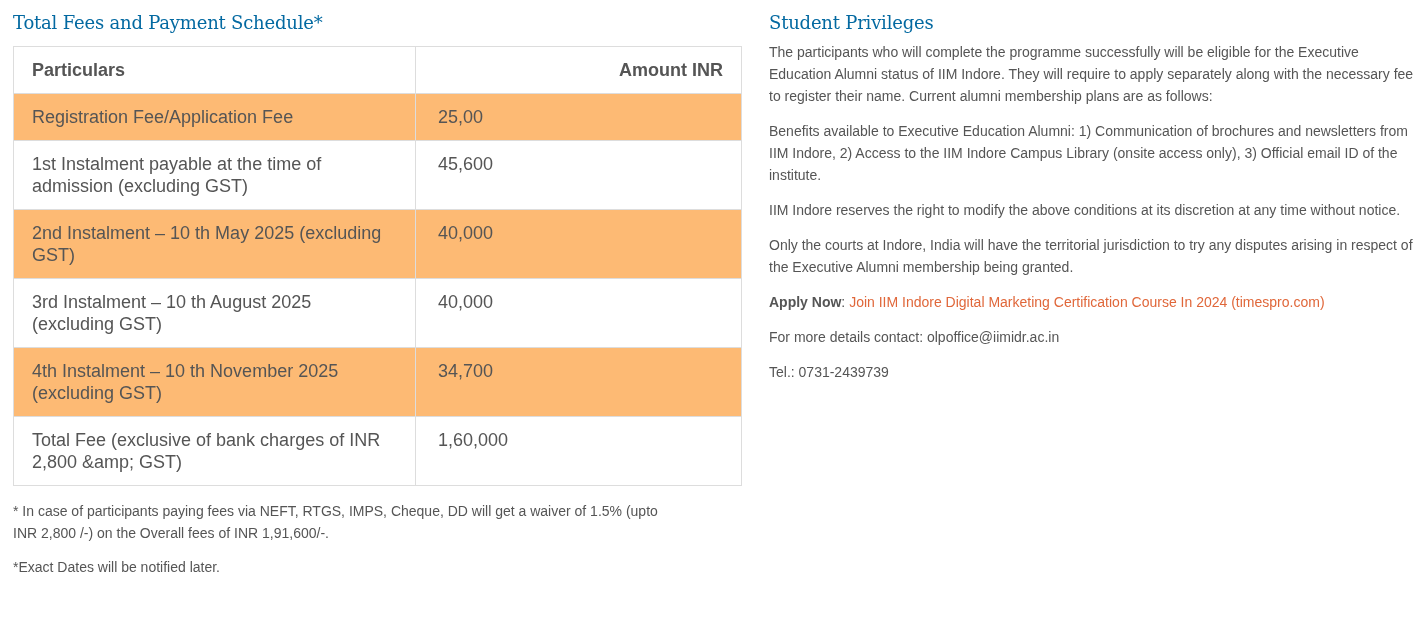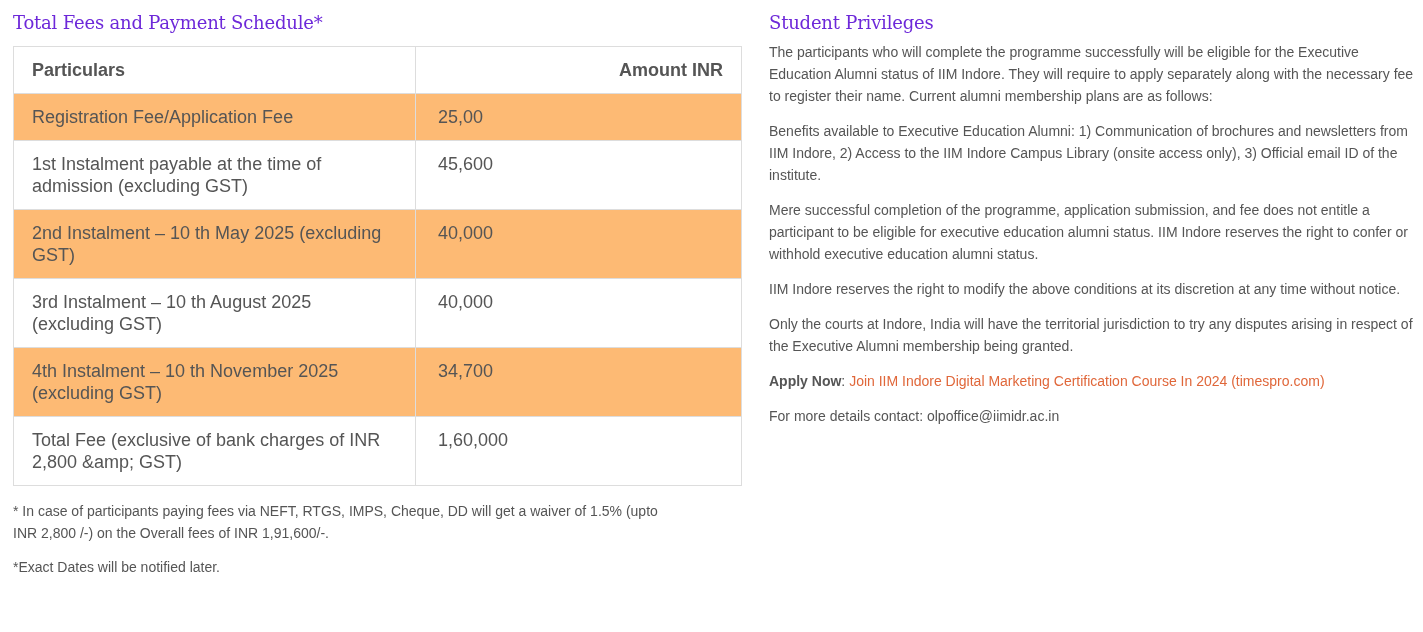--- a/index.html
+++ b/index.html
@@ -10,21 +10,21 @@
       overflow: hidden;
     }
     body {
       font-family: "Liberation Sans", sans-serif;
       color: #555555;
       font-size: 14px;
       position: relative;
     }
     .heading {
       font-family: "DejaVu Serif", serif;
-      color: #6d28d9;
+      color: #0369a1;
       font-size: 18px;
       font-weight: normal;
       letter-spacing: -0.2px;
     }
     
     .left-col {
       position: absolute;
       left: 13px;
       top: 12px;
       width: 730px;
@@ -148,20 +148,20 @@
   <div class="notes">
     <p>* In case of participants paying fees via NEFT, RTGS, IMPS, Cheque, DD will get a waiver of 1.5% (upto INR 2,800 /-) on the Overall fees of INR 1,91,600/-.</p>
     <p>*Exact Dates will be notified later.</p>
   </div>
 </div>
 
 <div class="right-col">
   <h2 class="heading">Student Privileges</h2>
   <p>The participants who will complete the programme successfully will be eligible for the Executive Education Alumni status of IIM Indore. They will require to apply separately along with the necessary fee to register their name. Current alumni membership plans are as follows:</p>
   <p>Benefits available to Executive Education Alumni: 1) Communication of brochures and newsletters from IIM Indore, 2) Access to the IIM Indore Campus Library (onsite access only), 3) Official email ID of the institute.</p>
-  <p>Mere successful completion of the programme, application submission, and fee does not entitle a participant to be eligible for executive education alumni status. IIM Indore reserves the right to confer or withhold executive education alumni status.</p>
   <p>IIM Indore reserves the right to modify the above conditions at its discretion at any time without notice.</p>
   <p>Only the courts at Indore, India will have the territorial jurisdiction to try any disputes arising in respect of the Executive Alumni membership being granted.</p>
   <p>
     <span class="apply-label">Apply Now</span><span>: </span><a class="apply-link" href="#">Join IIM Indore Digital Marketing Certification Course In 2024 (timespro.com)</a>
   </p>
   <p>For more details contact: olpoffice@iimidr.ac.in</p>
+  <p>Tel.: 0731-2439739</p>
 </div>
 
 </body></html>

